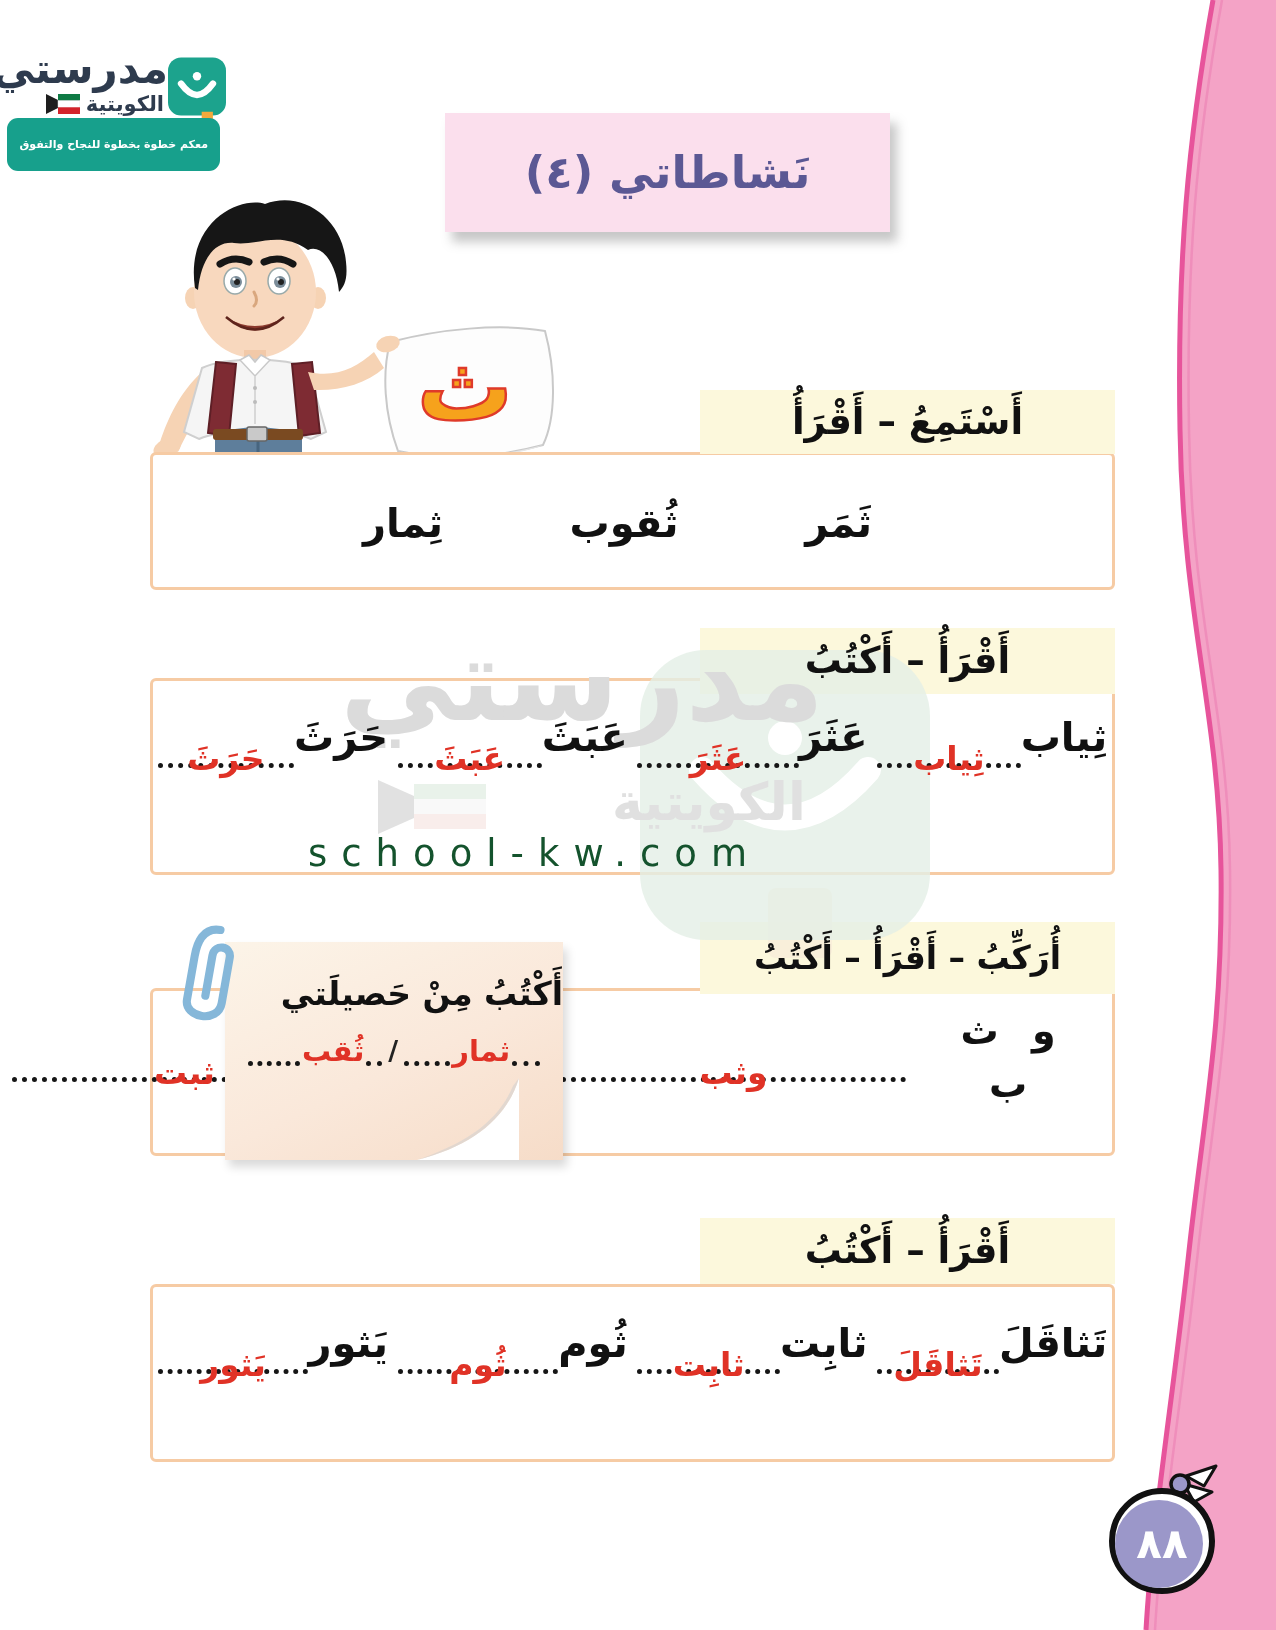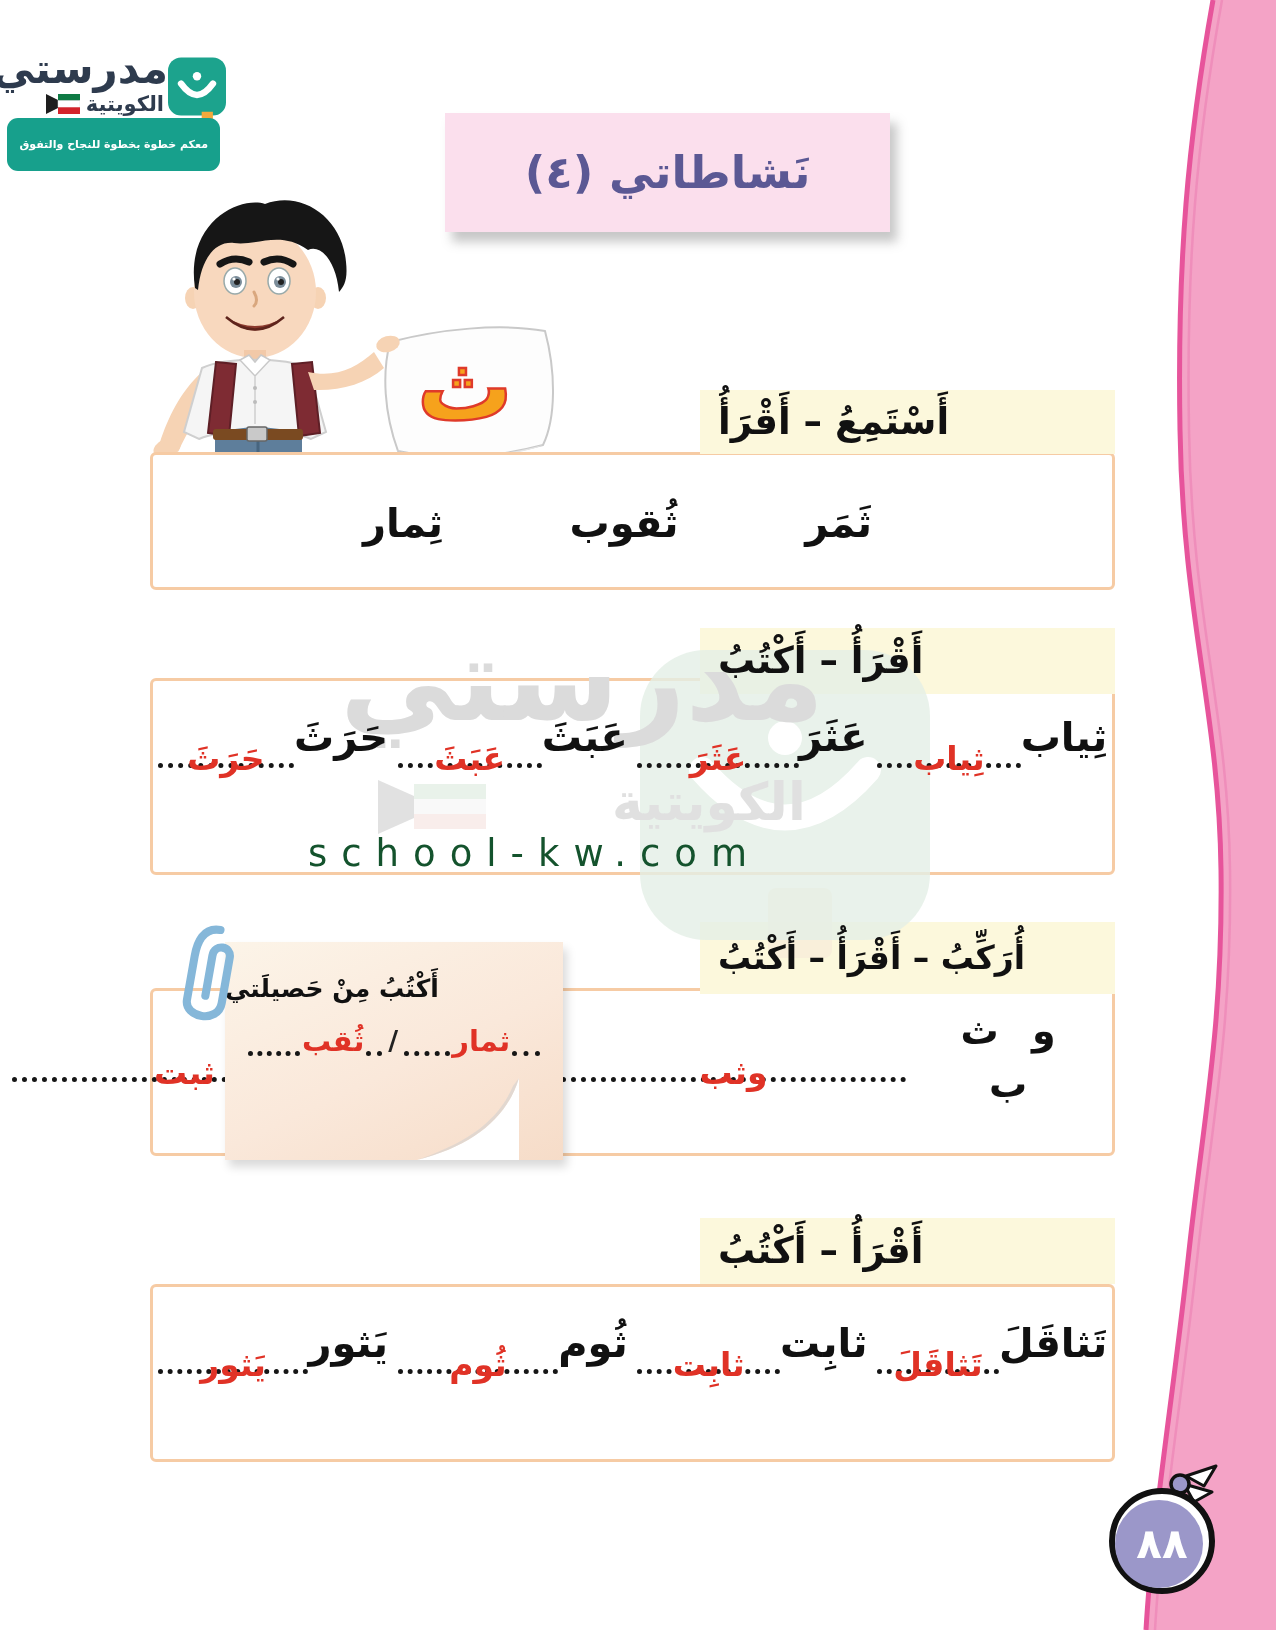--- a/index.html
+++ b/index.html
@@ -22,21 +22,21 @@
            font-size:11px;font-weight:bold;padding:20px 12px;border-radius:11px;white-space:nowrap;}
 
   
   .title-box{left:445px;top:113px;width:445px;height:119px;background:#FBDFED;
              box-shadow:7px 10px 10px rgba(130,130,130,.45);
              display:flex;align-items:center;justify-content:center;}
   .title-box span{font-size:45px;font-weight:bold;color:#5B5894;}
 
   
   .act-header{position:absolute;width:415px;background:#FCF8DC;display:flex;align-items:center;
-              justify-content:flex-end;padding:0 18px;box-sizing:border-box;}
+              justify-content:center;padding:0 18px;box-sizing:border-box;}
   .act-header span{font-size:37px;font-weight:bold;color:#111;line-height:1.55;white-space:nowrap;}
   .h1{left:700px;top:390px;height:64px;}
   .h2{left:700px;top:628px;height:66px;}
   .h3{left:700px;top:922px;height:72px;}
   .h3 span{font-size:33px;}
   .h4{left:700px;top:1218px;height:66px;}
 
   .act-box{position:absolute;left:150px;width:965px;background:#fff;
            border:3px solid #F6CBA4;border-radius:6px;box-sizing:border-box;}
   .box1{top:452px;height:138px;}
@@ -58,21 +58,21 @@
   .crow{display:flex;align-items:center;direction:rtl;}
   .letters{font-size:38px;font-weight:bold;color:#111;width:160px;text-align:center;
            word-spacing:20px;line-height:1.4;}
   .cline{width:345px;height:42px;border-bottom:5px dotted #161616;margin-right:22px;
          display:flex;align-items:flex-end;justify-content:center;}
 
   
   .note{position:absolute;left:225px;top:942px;width:338px;height:218px;z-index:6;
         background:linear-gradient(155deg,#FCF4E8 0%,#FAE8DA 55%,#F6DCC8 100%);
         box-shadow:4px 7px 9px rgba(0,0,0,.15);}
-  .note-title{text-align:left;padding-top:32px;font-size:25px;font-weight:bold;color:#111;}
+  .note-title{text-align:right;padding-top:32px;font-size:33px;font-weight:bold;color:#111;}
   .note-answer{margin-top:22px;display:flex;direction:rtl;align-items:flex-end;justify-content:center;}
   .note-answer .red{font-size:29px;margin-bottom:0;}
   .sep{font-size:27px;font-weight:bold;color:#222;margin:0 4px;}
   .d{display:inline-block;border-bottom:5px dotted #161616;height:8px;margin:0 2px;}
   .w16{width:16px;} .w28{width:28px;} .w46{width:46px;} .w52{width:52px;}
   .clip{position:absolute;right:auto;left:-48px;top:-22px;}
   .fold{position:absolute;right:42px;bottom:-2px;}
 
   
   .wm{pointer-events:none;z-index:2;}

